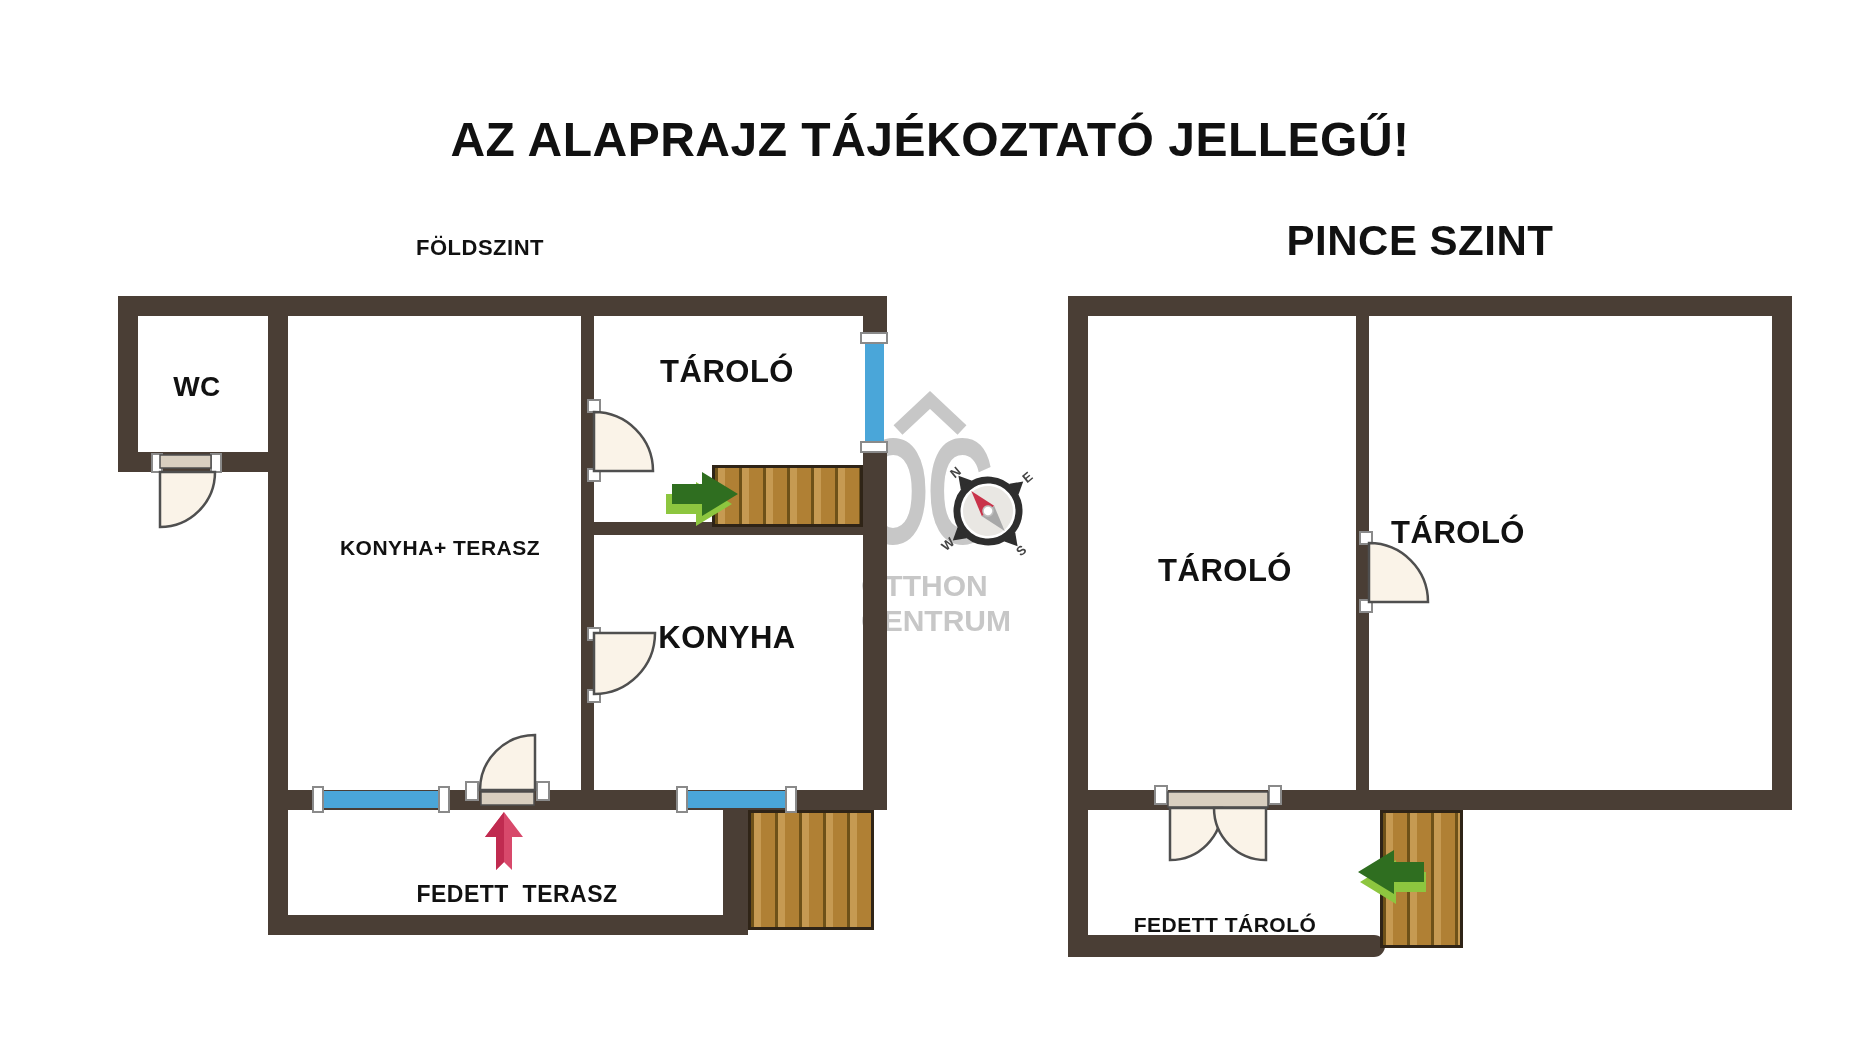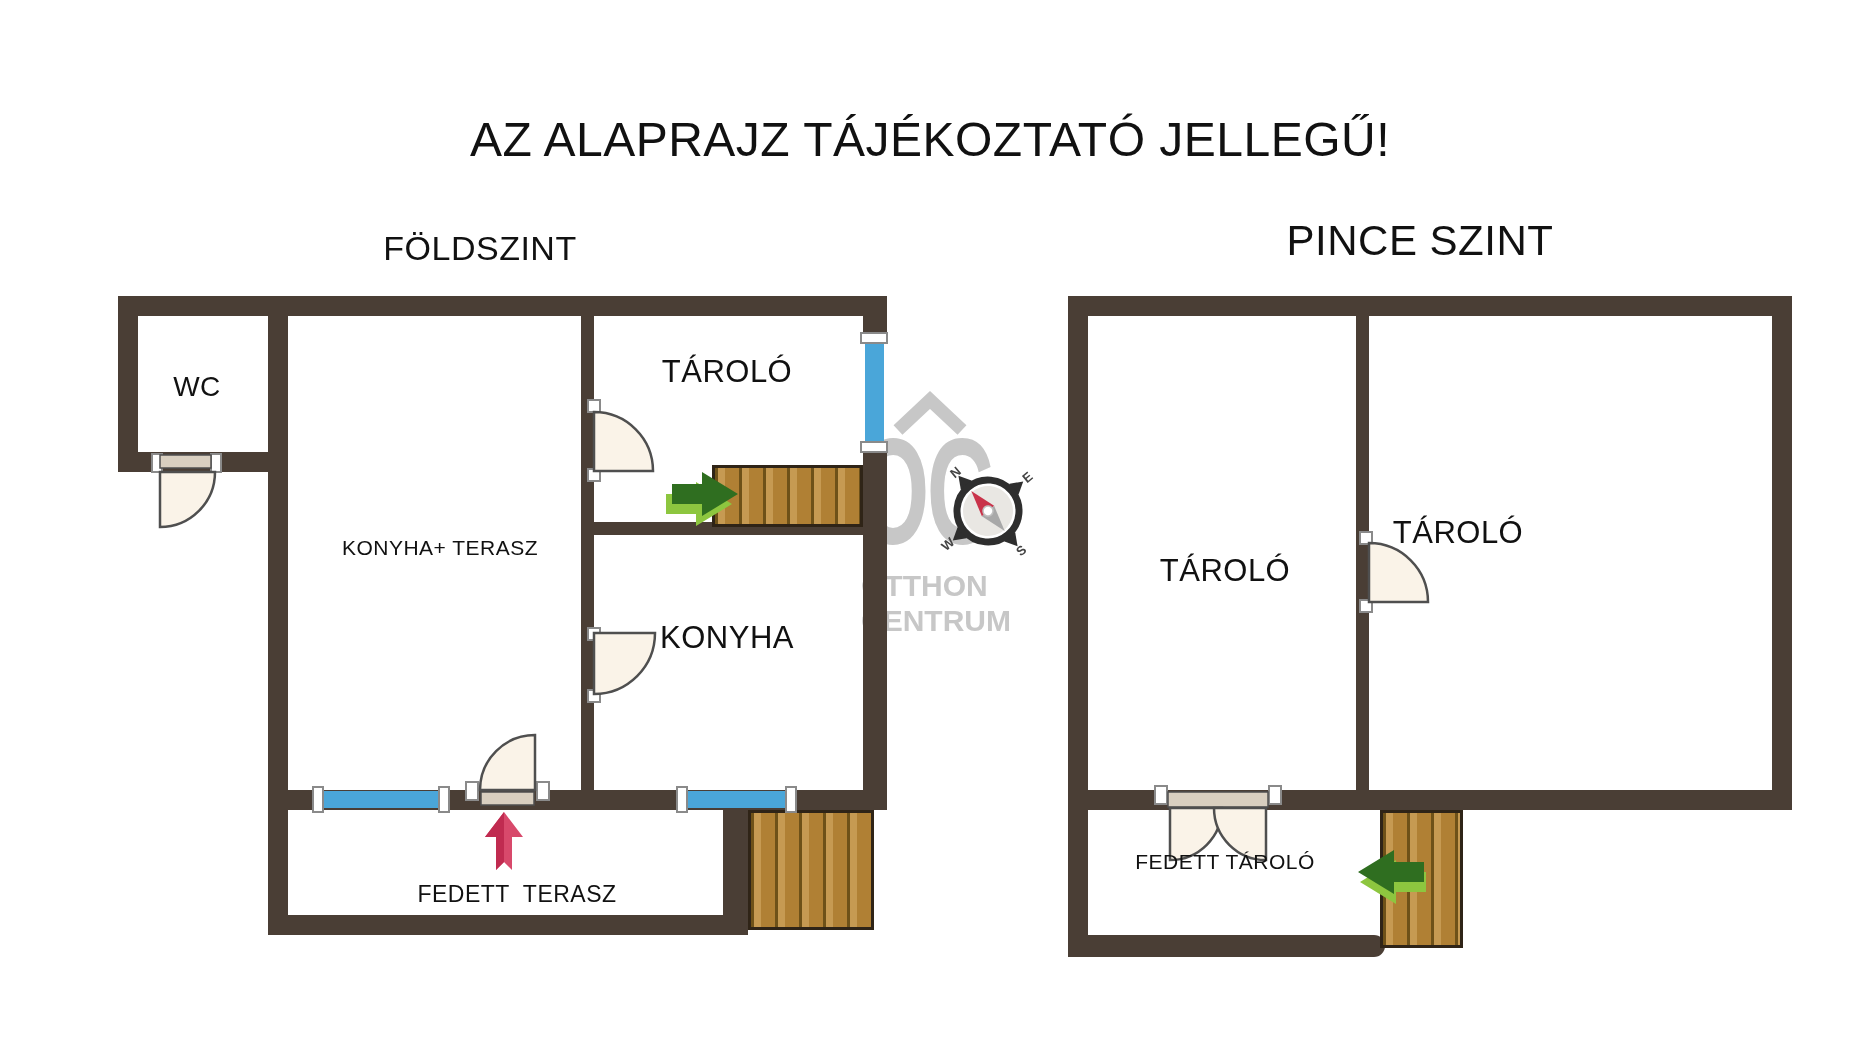--- a/index.html
+++ b/index.html
@@ -2,21 +2,21 @@
 <html style="--bg: #ffffff; --wall: #4a3e35; --text-black: #111111; --wood-light: #c69a52; --wood-mid: #b08034; --wood-dark: #6e5118; --wood-border: #2f2417; --window-blue: #4aa6d9; --door-fill: #faf3e8; --door-stroke: #4f4f4f; --door-slab: #d9cfc0; --bracket-fill: #ffffff; --bracket-stroke: #8a8a8a; --arrow-red: #d8496b; --arrow-red-dark: #c02b50; --arrow-green-dark: #2f6e20; --arrow-green-light: #8dc63f; --watermark-gray: #c7c7c7; --compass-dark: #2e2e2e; --compass-red: #c9334a; --compass-gray: #a8a8a8;"><head>
 <meta charset="utf-8">
 <style>
   html,body{margin:0;padding:0;background:#fff;}
   .canvas{
     position:relative;width:1860px;height:1040px;background:var(--bg,#fff);
     font-family:"Liberation Sans",sans-serif;overflow:hidden;
   }
   .lbl{
     position:absolute;transform:translate(-50%,-50%);
-    color:var(--text-black,#111);font-weight:400;white-space:pre;line-height:1;
+    color:var(--text-black,#111);font-weight:700;white-space:pre;line-height:1;
     letter-spacing:.5px;
   }
   .wall{position:absolute;background:var(--wall,#4a3e35);}
   .stairs{
     position:absolute;border:3px solid var(--wood-border,#2f2417);box-sizing:border-box;
     background:repeating-linear-gradient(90deg,
       var(--wood-dark,#6e5118) 0 3px,
       var(--wood-light,#c69a52) 3px 10px,
       var(--wood-mid,#b08034) 10px 24px);
   }
@@ -66,21 +66,21 @@
       <polygon points="60,86 52,60 68,60" style="fill:var(--compass-gray,#a8a8a8)"></polygon>
       <circle cx="60" cy="60" r="5" fill="#ffffff" stroke="#c0c0c0" stroke-width="1.5"></circle>
       <text class="compass-letter" x="60" y="14" text-anchor="middle">N</text>
       <text class="compass-letter" x="112" y="64" text-anchor="middle">E</text>
       <text class="compass-letter" x="60" y="116" text-anchor="middle">S</text>
       <text class="compass-letter" x="8" y="64" text-anchor="middle">W</text>
     </g>
   </svg>
 
   <div class="lbl" style="left:930px;top:140px;font-size:48px;">AZ ALAPRAJZ TÁJÉKOZTATÓ JELLEGŰ!</div>
-  <div class="lbl" style="left:480px;top:248px;font-size:34px;">FÖLDSZINT</div>
+  <div class="lbl" style="left:480px;top:248px;font-size:22px;">FÖLDSZINT</div>
   <div class="lbl" style="left:1420px;top:241px;font-size:42px;">PINCE SZINT</div>
 
   <div class="wall" style="left:118px;top:296px;width:769px;height:20px;"></div>
   <div class="wall" style="left:118px;top:296px;width:20px;height:176px;"></div>
   <div class="wall" style="left:118px;top:452px;width:170px;height:20px;"></div>
   <div class="wall" style="left:268px;top:316px;width:20px;height:494px;"></div>
   <div class="wall" style="left:581px;top:316px;width:13px;height:474px;"></div>
   <div class="wall" style="left:594px;top:522px;width:269px;height:13px;"></div>
   <div class="wall" style="left:863px;top:296px;width:24px;height:48px;"></div>
   <div class="wall" style="left:863px;top:441px;width:24px;height:369px;"></div>
@@ -163,15 +163,15 @@
     <path class="door-leaf" d="M118,26 L118,78 A52,52 0 0 1 66,26 Z"></path>
   </svg>
 
   <svg class="door-svg" style="left:1350px;top:850px;" width="80" height="60">
     <polygon class="arrow-green-light" transform="translate(0,10)" points="76,12 46,12 46,0 10,22 46,44 46,32 76,32"></polygon>
     <polygon class="arrow-green-dark" transform="translate(-2,0)" points="76,12 46,12 46,0 10,22 46,44 46,32 76,32"></polygon>
   </svg>
 
   <div class="lbl" style="left:1225px;top:570px;font-size:31px;">TÁROLÓ</div>
   <div class="lbl" style="left:1458px;top:532px;font-size:31px;">TÁROLÓ</div>
-  <div class="lbl" style="left:1225px;top:861px;font-size:21px;">FEDETT TÁROLÓ</div>
+  <div class="lbl" style="left:1225px;top:924px;font-size:21px;">FEDETT TÁROLÓ</div>
 
 </div>
 
 </body></html>

